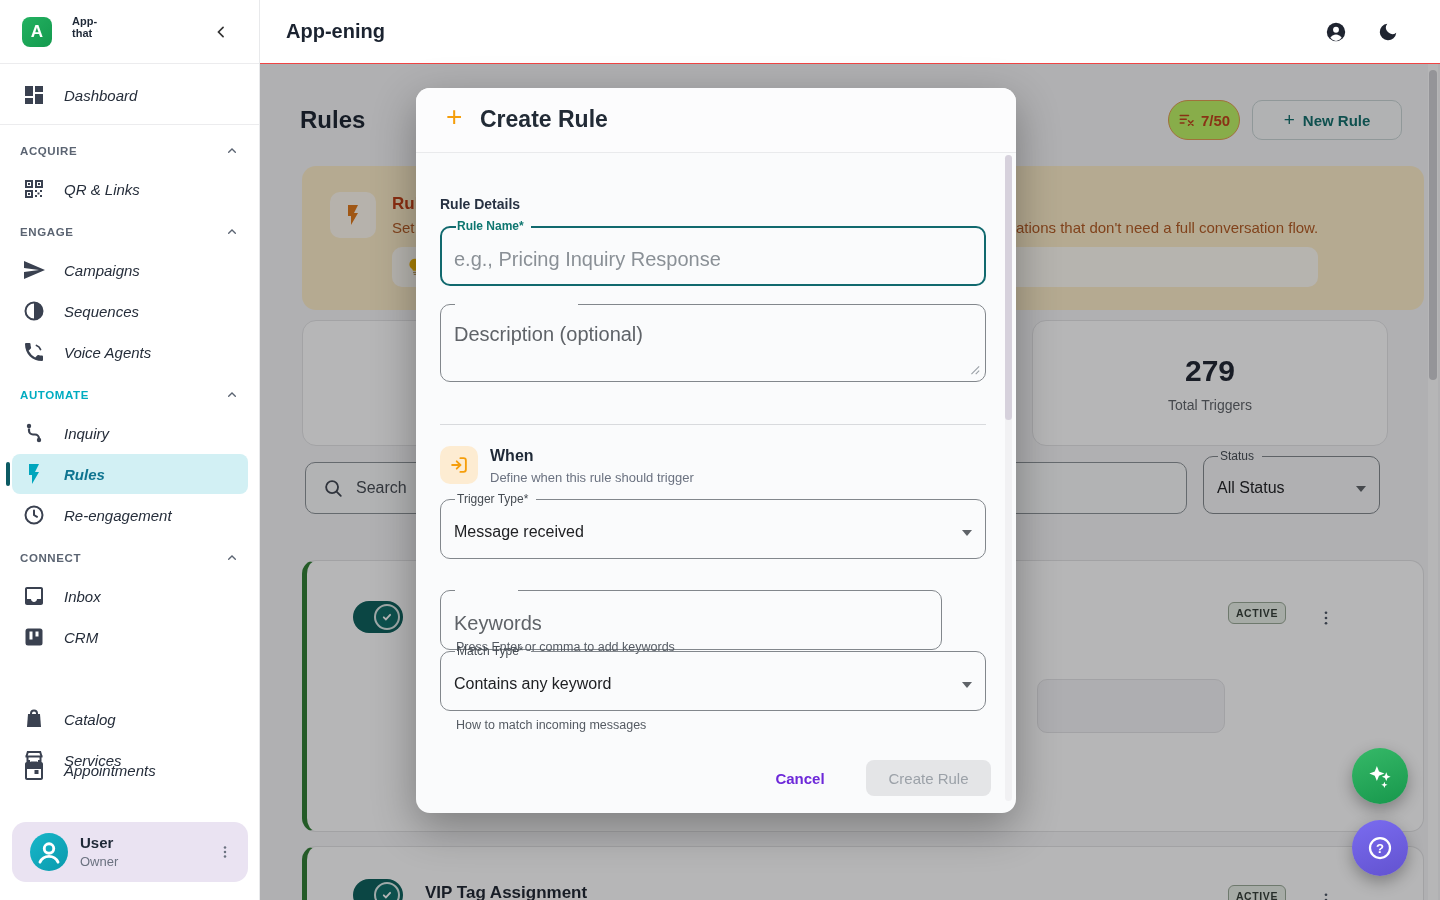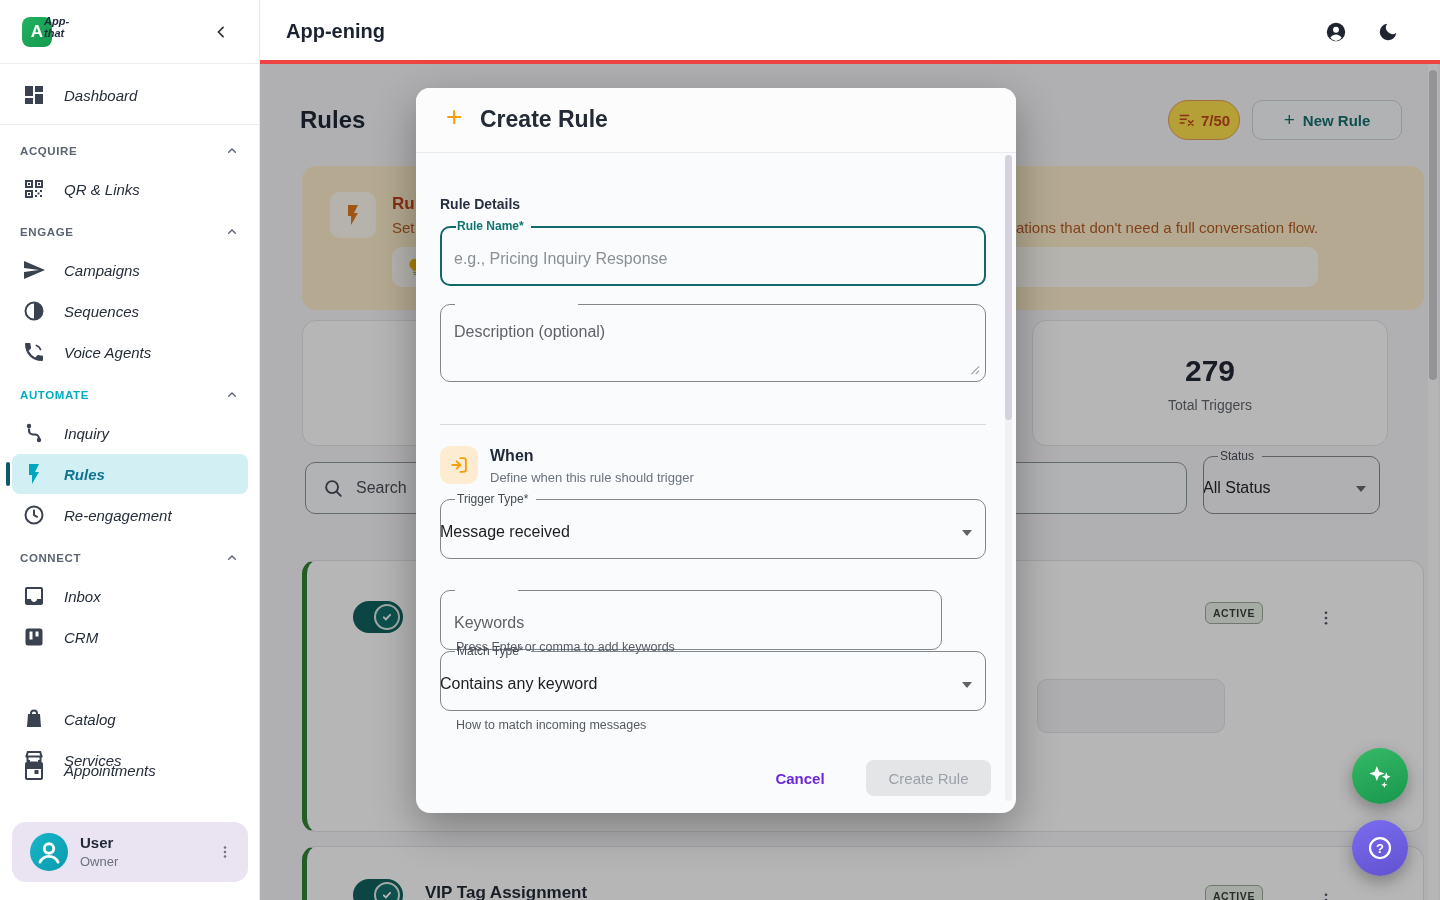--- a/index.html
+++ b/index.html
@@ -6,21 +6,21 @@
   html,body { width:1440px; height:900px; overflow:hidden; background:#f6f7f8;
     font-family:"Liberation Sans", sans-serif; }
 
   
   .sidebar { position:absolute; left:0; top:0; width:260px; height:900px; background:#fff;
     border-right:1px solid #e8e9eb; z-index:60; }
   .logo-row { position:absolute; left:0; top:0; width:100%; height:64px; border-bottom:1px solid #ececee; }
   .logo-sq { position:absolute; left:22px; top:17px; width:30px; height:30px; border-radius:8px;
     background:linear-gradient(135deg,#23b161,#149a4e); color:#fff; font-weight:bold; font-size:17px;
     display:flex; align-items:center; justify-content:center; }
-  .logo-txt { position:absolute; left:44px; top:16px; font-size:11px; font-weight:bold; color:#1f2937; line-height:11.5px;font-style:italic; }
+  .logo-txt { position:absolute; left:72px; top:16px; font-size:11px; font-weight:bold; color:#1f2937; line-height:11.5px; }
   .collapse-btn { position:absolute; right:28px; top:22px; width:20px; height:20px; color:#333; }
   .sdivider { position:absolute; left:0; top:124px; width:100%; height:1px; background:#ececee; }
   .sitem { position:absolute; left:12px; width:236px; height:40px; display:flex; align-items:center; cursor:pointer; border-radius:8px; }
   .sitem .sicon { width:24px; height:24px; margin-left:10px; flex:0 0 24px; }
   .sitem .slabel { margin-left:18px; font-size:15px; color:#252d3a;font-style:italic; }
   .sitem.active { background:#d2f0f4; }
   .sitem.active .slabel { color:#0e7490; font-weight:bold; }
   .active-bar { position:absolute; left:6px; top:462px; width:4px; height:24px; border-radius:2px; background:#0c5a63; }
   .ssec { position:absolute; left:20px; width:220px; height:20px; display:flex; align-items:center; justify-content:space-between; cursor:pointer; }
   .ssec .ssec-label { font-size:11.5px; font-weight:bold; letter-spacing:.6px; color:#5b6472; }
@@ -28,29 +28,29 @@
   .ssec .chev { width:16px; height:16px; }
   .user-card { position:absolute; left:12px; top:822px; width:236px; height:60px; background:#eae3f2; border-radius:14px; }
   .user-avatar { position:absolute; left:18px; top:11px; width:38px; height:38px; border-radius:50%;
     background:linear-gradient(135deg,#17b6c9,#0a9aad); }
   .user-name { position:absolute; left:68px; top:12px; font-size:15px; font-weight:bold; color:#1f2937; }
   .user-role { position:absolute; left:68px; top:32px; font-size:13px; color:#6b7280;text-align:center; }
   .user-dots { position:absolute; right:14px; top:18px; width:18px; height:24px; cursor:pointer; }
 
   
   .topbar { position:absolute; left:260px; top:0; width:1180px; height:64px; background:#fff;
-    border-bottom:4px solid #ef4444; z-index:60; }
+    border-bottom:1px solid #ef4444; z-index:60; }
   .topbar-title { position:absolute; left:26px; top:20px; font-size:20px; font-weight:bold; color:#1b2330; }
   .top-icon { position:absolute; top:21px; width:22px; height:22px; cursor:pointer; }
 
   
   .content { position:absolute; left:260px; top:64px; width:1180px; height:836px; overflow:hidden; background:#f6f7f8; z-index:10; }
   .page-title { position:absolute; left:40px; top:42px; font-size:24px; font-weight:bold; color:#1b2330; }
   .quota-badge { position:absolute; left:908px; top:36px; width:72px; height:40px; border:1.5px solid #e09c4e;
-    background:#fde047; border-radius:20px; display:flex; align-items:center; justify-content:center; gap:5px;
+    background:#bef264; border-radius:20px; display:flex; align-items:center; justify-content:center; gap:5px;
     color:#bf4317; font-size:15px; font-weight:bold; }
   .new-rule-btn { position:absolute; left:992px; top:36px; width:150px; height:40px; background:#f8fafa;
     border:1px solid #c9d4d4; border-radius:10px; display:flex; align-items:center; justify-content:center; gap:8px;
     color:#116e6a; font-size:15px; font-weight:bold; cursor:pointer; }
   .new-rule-btn .plus { font-size:19px; font-weight:normal; }
   .banner { position:absolute; left:42px; top:102px; width:1122px; height:144px; background:#feeec9; border-radius:14px; }
   .banner-iconbox { position:absolute; left:28px; top:26px; width:46px; height:46px; background:rgba(255,255,255,.72); border-radius:10px;
     display:flex; align-items:center; justify-content:center; }
   .banner-title { position:absolute; left:90px; top:28px; font-size:17px; font-weight:bold; color:#c03d12; white-space:nowrap; }
   .banner-text-l { position:absolute; left:90px; top:53px; font-size:15px; color:#b35a21; white-space:nowrap; }
@@ -69,38 +69,38 @@
 
   
   .nfield { position:absolute; }
   .nfield fieldset { position:absolute; left:0; right:0; top:-6px; bottom:0; margin:0; padding:0 12px;
     border:1px solid #82878c; border-radius:10px; pointer-events:none; }
   .nfield.focused fieldset { border:2px solid #11696e; }
   .nfield legend { font-size:12px; padding:0 5px; margin-left:2px; height:0; line-height:0; visibility:hidden; white-space:nowrap; }
   .nfield .flabel { position:absolute; top:-13px; left:13px; font-size:12px; color:#454b52; padding:0 4px; line-height:14px; white-space:nowrap; }
   .nfield.focused .flabel { color:#0e7670; font-weight:bold; }
   .nfield input, .nfield textarea { width:100%; height:100%; border:none; outline:none; background:transparent;
-    padding:0 14px; font-size:16px; color:#202124; font-family:"Liberation Sans",sans-serif; resize:none; }
+    padding:0 14px; font-size:20px; color:#202124; font-family:"Liberation Sans",sans-serif; resize:none; }
   .nfield textarea { padding:13px 14px; }
   .nfield input::placeholder, .nfield textarea::placeholder { color:#5f6368; opacity:1; }
   .nfield input.lightph::placeholder { color:#8a9096; }
-  .sel-value { height:100%; display:flex; align-items:center; font-size:16px; color:#202124; cursor:pointer; }
+  .sel-value { height:100%; display:flex; align-items:center; padding-left:14px; font-size:16px; color:#202124; cursor:pointer; }
   .caret { position:absolute; right:14px; top:50%; margin-top:-2px; width:0; height:0;
     border-left:5px solid transparent; border-right:5px solid transparent; border-top:6px solid #5f6368; }
   .helper { position:absolute; font-size:12.5px; color:#555b63; }
 
   
   .rule-card { position:absolute; left:42px; width:1122px; background:#fff; border:1px solid #e2e2e4;
     border-left:5px solid #2e7d32; border-radius:14px; }
   .toggle { position:absolute; width:50px; height:32px; border-radius:16px; background:#0b5f5b; cursor:pointer; }
   .toggle .thumb { position:absolute; right:3px; top:3px; width:26px; height:26px; border-radius:50%;
     background:#0e6e68; border:2px solid #dfecea; }
   .active-badge { position:absolute; width:58px; height:22px; border:1px solid #99a895; background:#e9f0e7;
     border-radius:6px; display:flex; align-items:center; justify-content:center;
-    font-size:10.5px; font-weight:bold; letter-spacing:.6px; color:#333d36; }
+    font-size:10.5px; font-weight:bold; letter-spacing:.6px; color:#333d36;margin-left:23px; }
   .dots-btn { position:absolute; width:18px; height:26px; cursor:pointer; }
   .nested-panel { position:absolute; left:730px; top:118px; width:188px; height:54px; background:#f4f4f6;
     border:1px solid #e3e3e6; border-radius:10px; }
   .card-title { position:absolute; left:118px; top:36px; font-size:17px; font-weight:bold; color:#1d2530; }
 
   .page-scroll-track { position:absolute; left:1168px; top:0; width:10px; height:836px; background:#ffffff; }
   .page-scroll-thumb { position:absolute; left:1169px; top:6px; width:8px; height:310px; background:#cfcfd3; border-radius:4px; }
 
   
   .overlay { position:absolute; left:260px; top:64px; width:1180px; height:836px; background:rgba(12,14,18,.30); z-index:50; }

